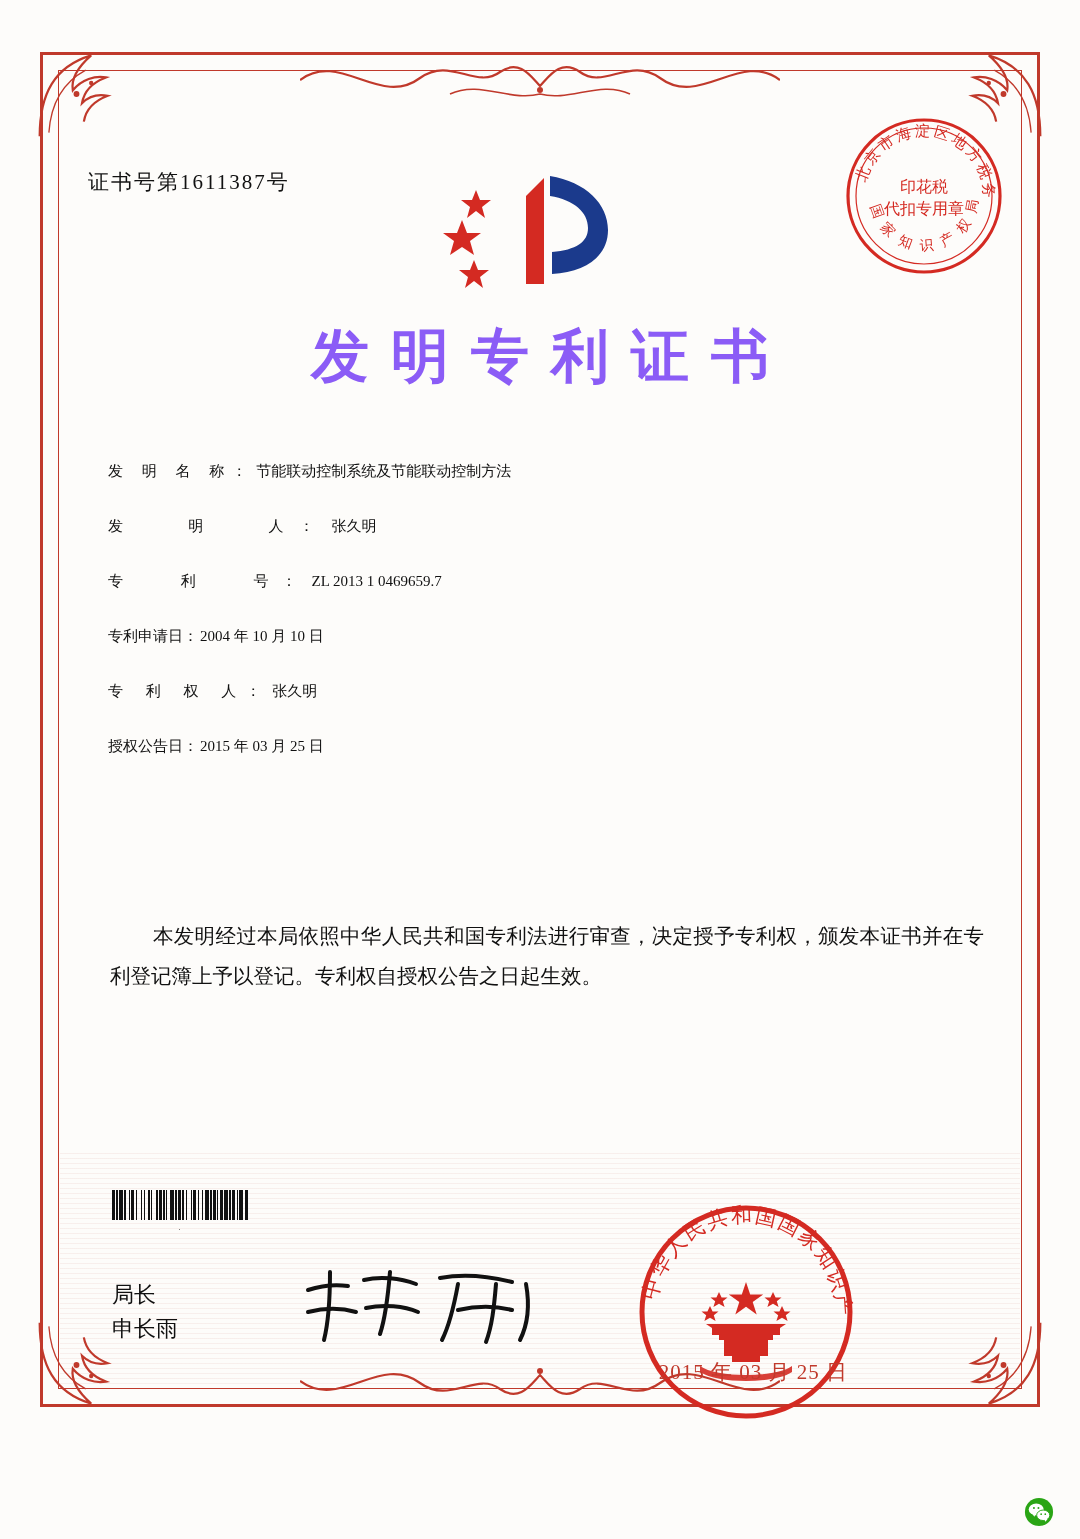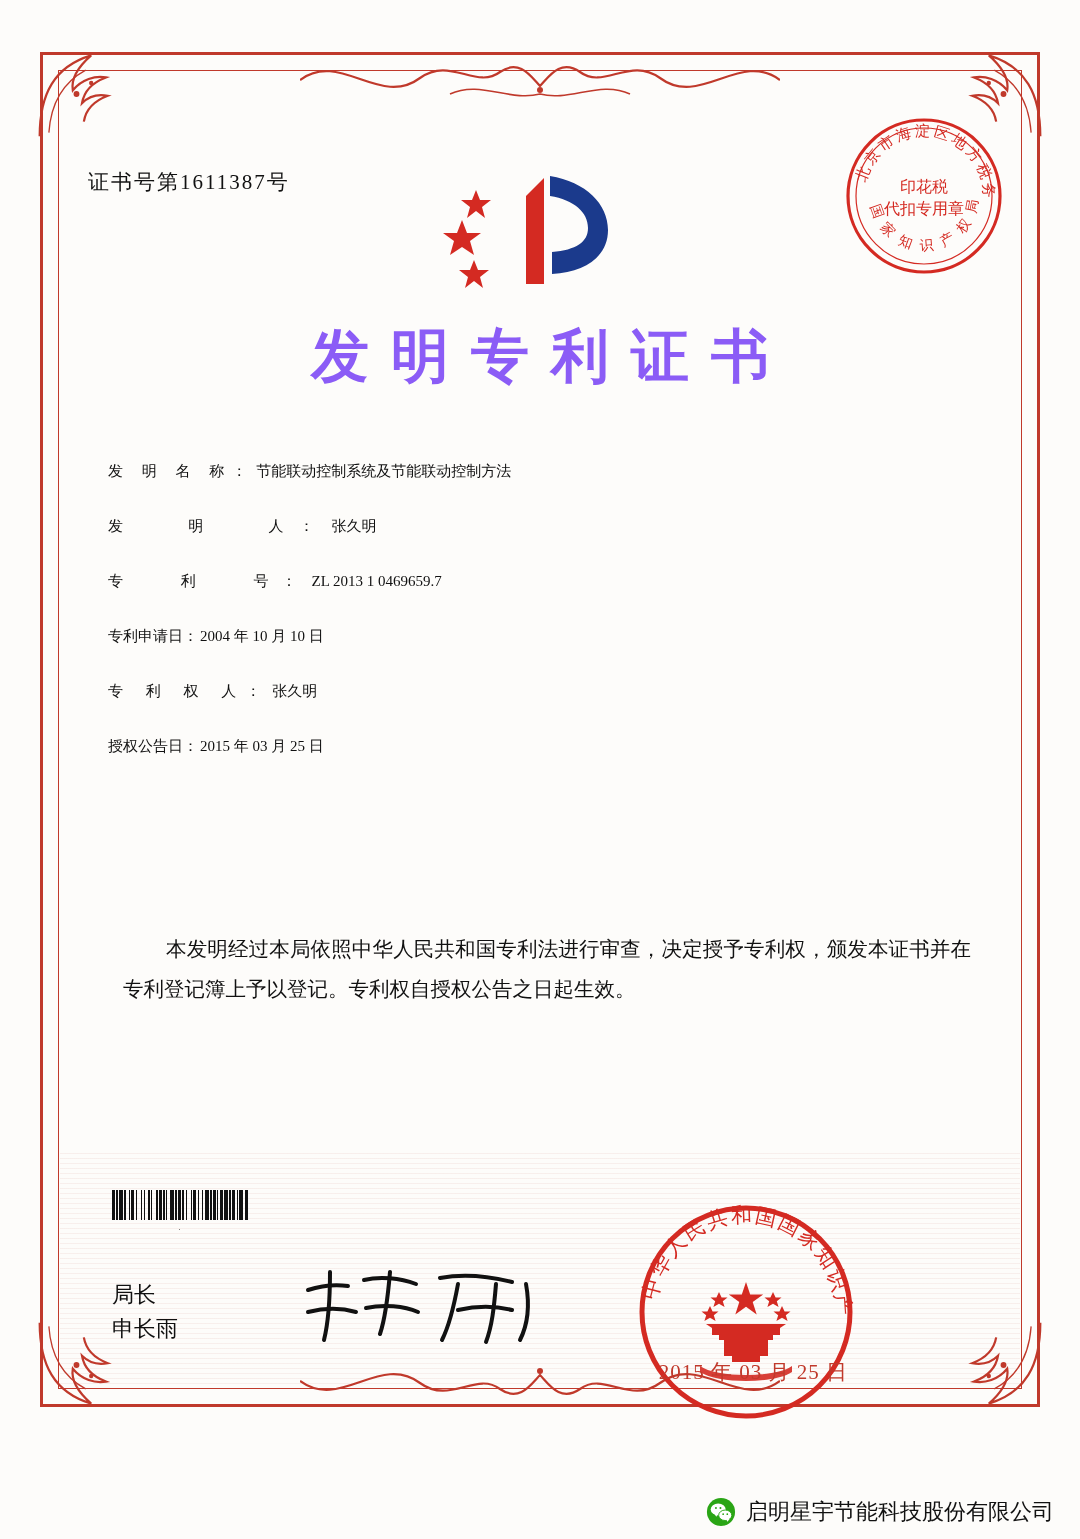--- a/index.html
+++ b/index.html
@@ -98,21 +98,21 @@
   .sp4 .lab{letter-spacing:0px;}
   .sp5 .lab{letter-spacing:9.5px;}
   .sp6 .lab{letter-spacing:0px;}
 
   
   .paras{
     position:absolute;left:106px;right:92px;top:912px;
     font-size:20.5px;line-height:40px;color:#111;
     text-align:justify;
   }
-  .paras p{margin:17px;text-indent:2.1em;}
+  .paras p{margin:4px;text-indent:2.1em;}
 
   
   .barcode{
     position:absolute;left:112px;top:1190px;
     width:290px;height:30px;
     display:flex;align-items:flex-end;gap:0;
   }
   .barcode i{display:block;background:#111;height:30px;}
   .barcode-sub{
     position:absolute;left:178px;top:1224px;
@@ -419,16 +419,15 @@
         <ellipse cx="13" cy="13.2" rx="8" ry="6.4" fill="#ffffff"></ellipse>
         <polygon points="9,18 13,17 11,21" fill="#ffffff"></polygon>
         <ellipse cx="20.5" cy="19.5" rx="7" ry="5.6" fill="#ffffff" stroke="#2aa515" stroke-width="1"></ellipse>
         <polygon points="25,23.5 21,23 23,26.5" fill="#ffffff"></polygon>
         <circle cx="10.6" cy="11.8" r="1.05" fill="#2aa515"></circle>
         <circle cx="15.4" cy="11.8" r="1.05" fill="#2aa515"></circle>
         <circle cx="18.3" cy="18.3" r="0.9" fill="#2aa515"></circle>
         <circle cx="22.7" cy="18.3" r="0.9" fill="#2aa515"></circle>
       </svg>
     </span>
-    <span>启明星宇节能科技股份有限公司</span>
   </div>
 
 </div>
 
 </body></html>

